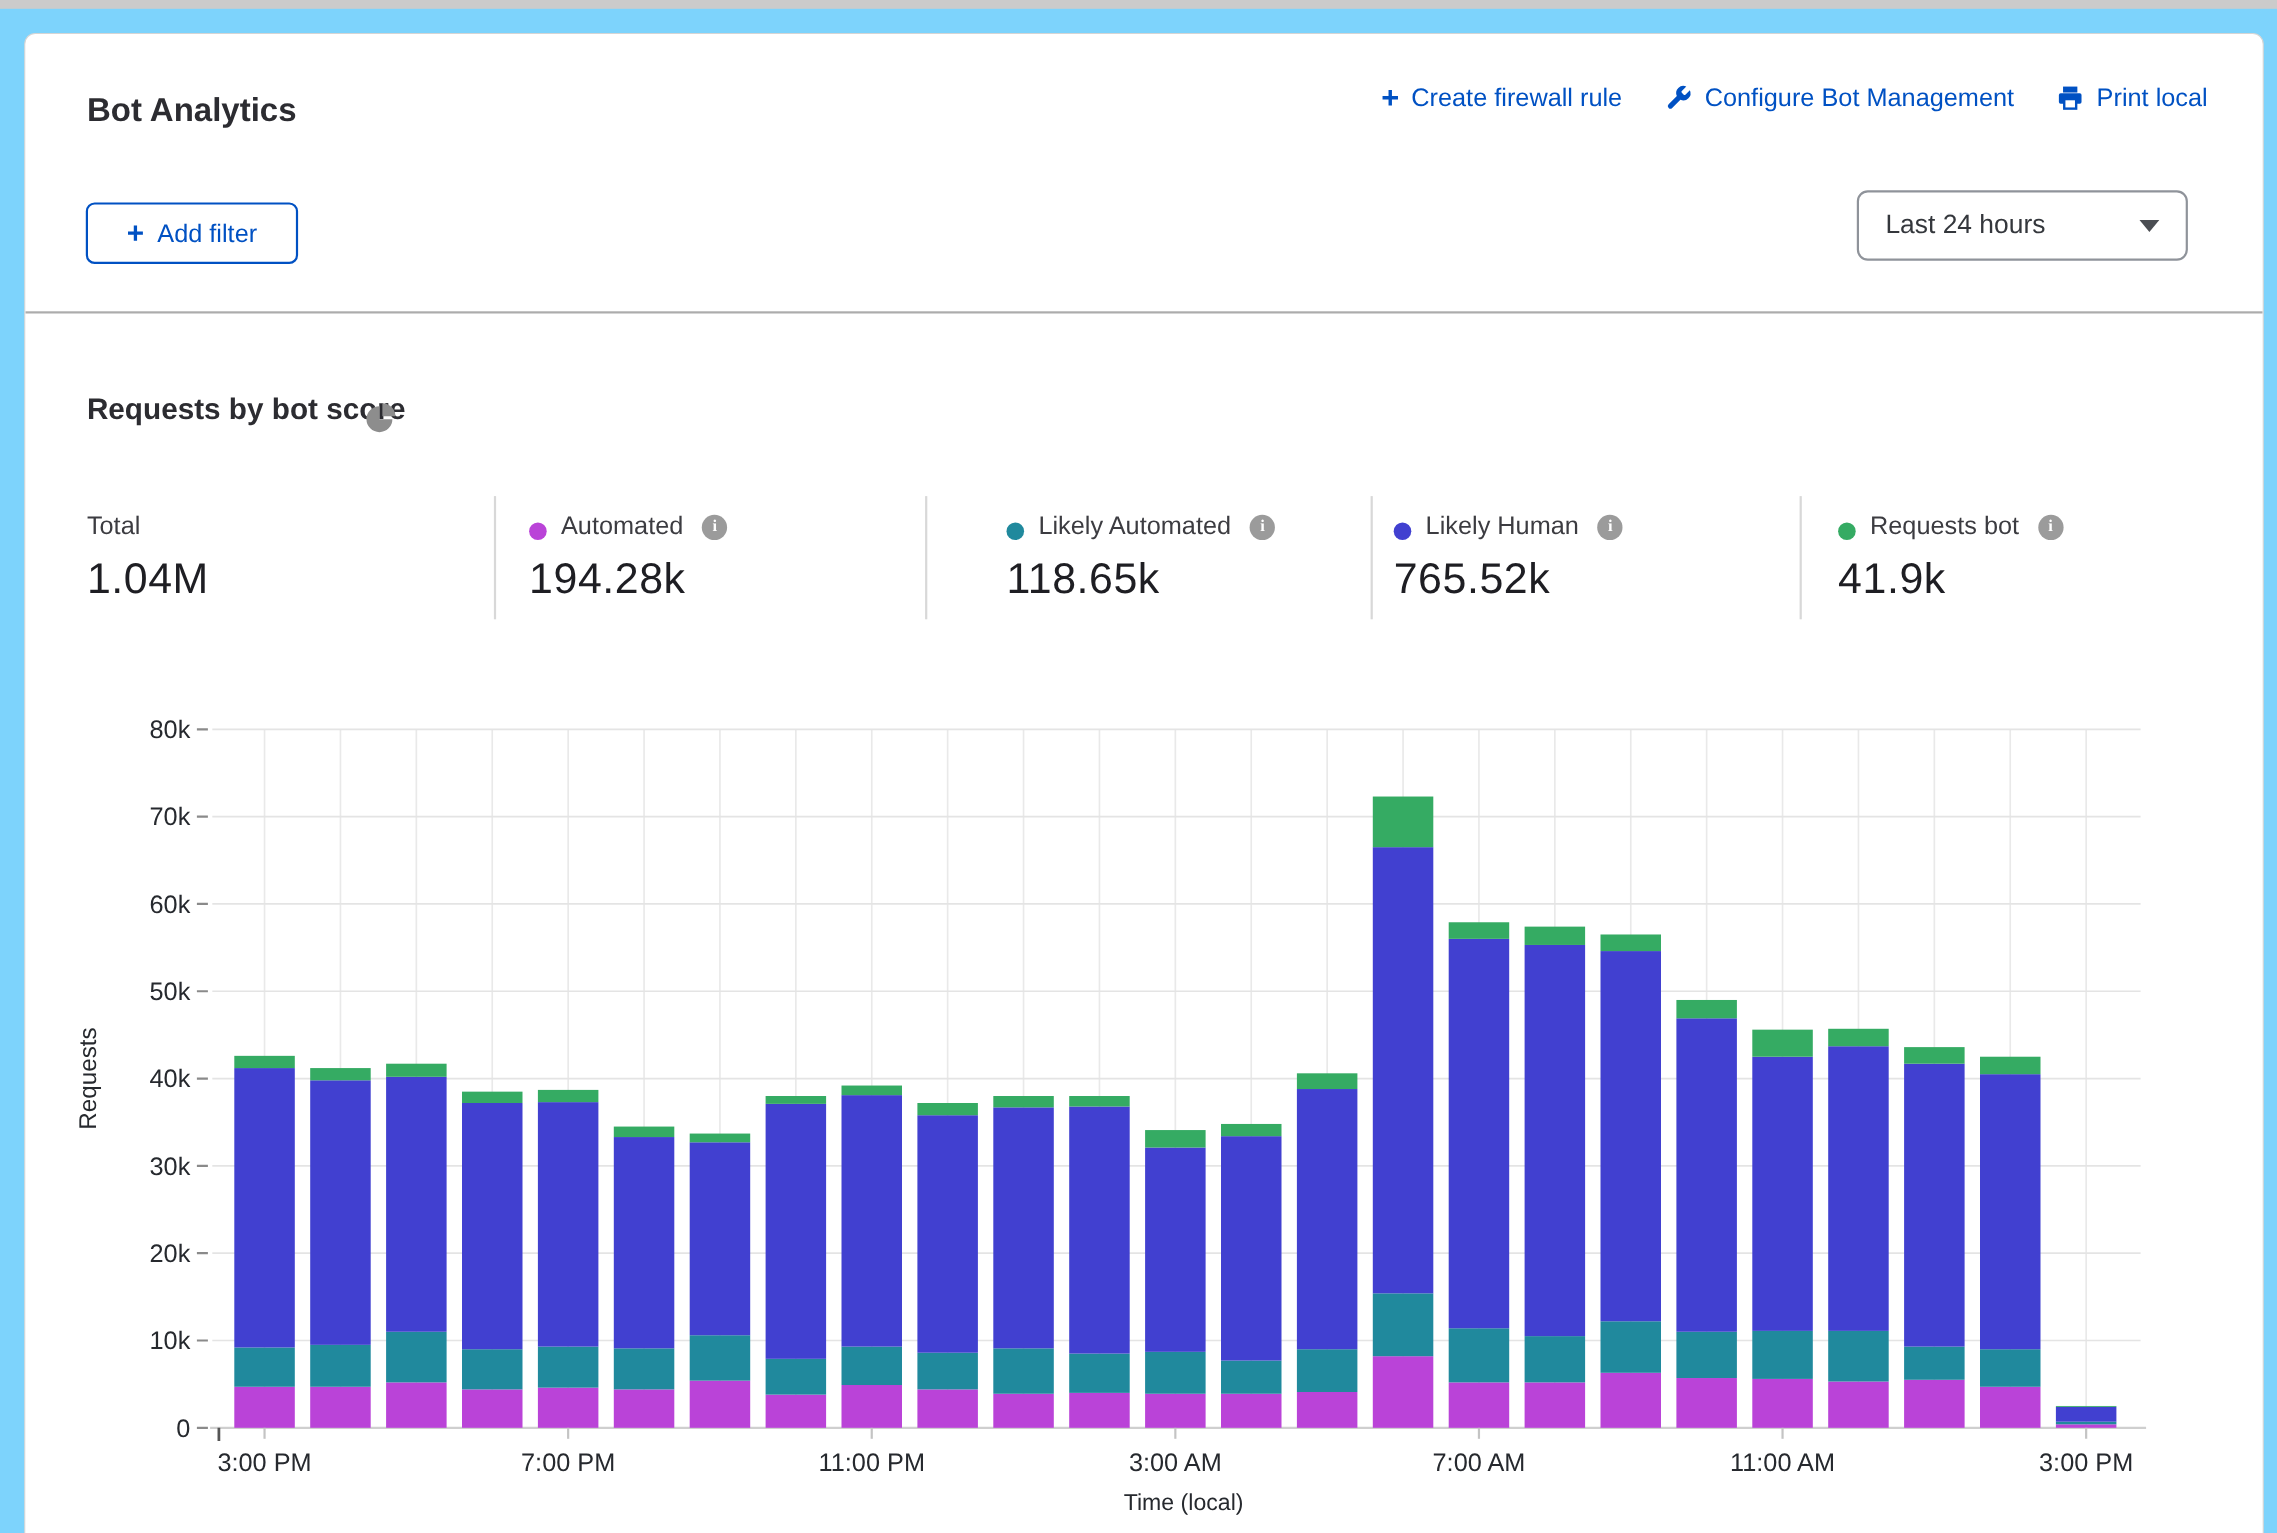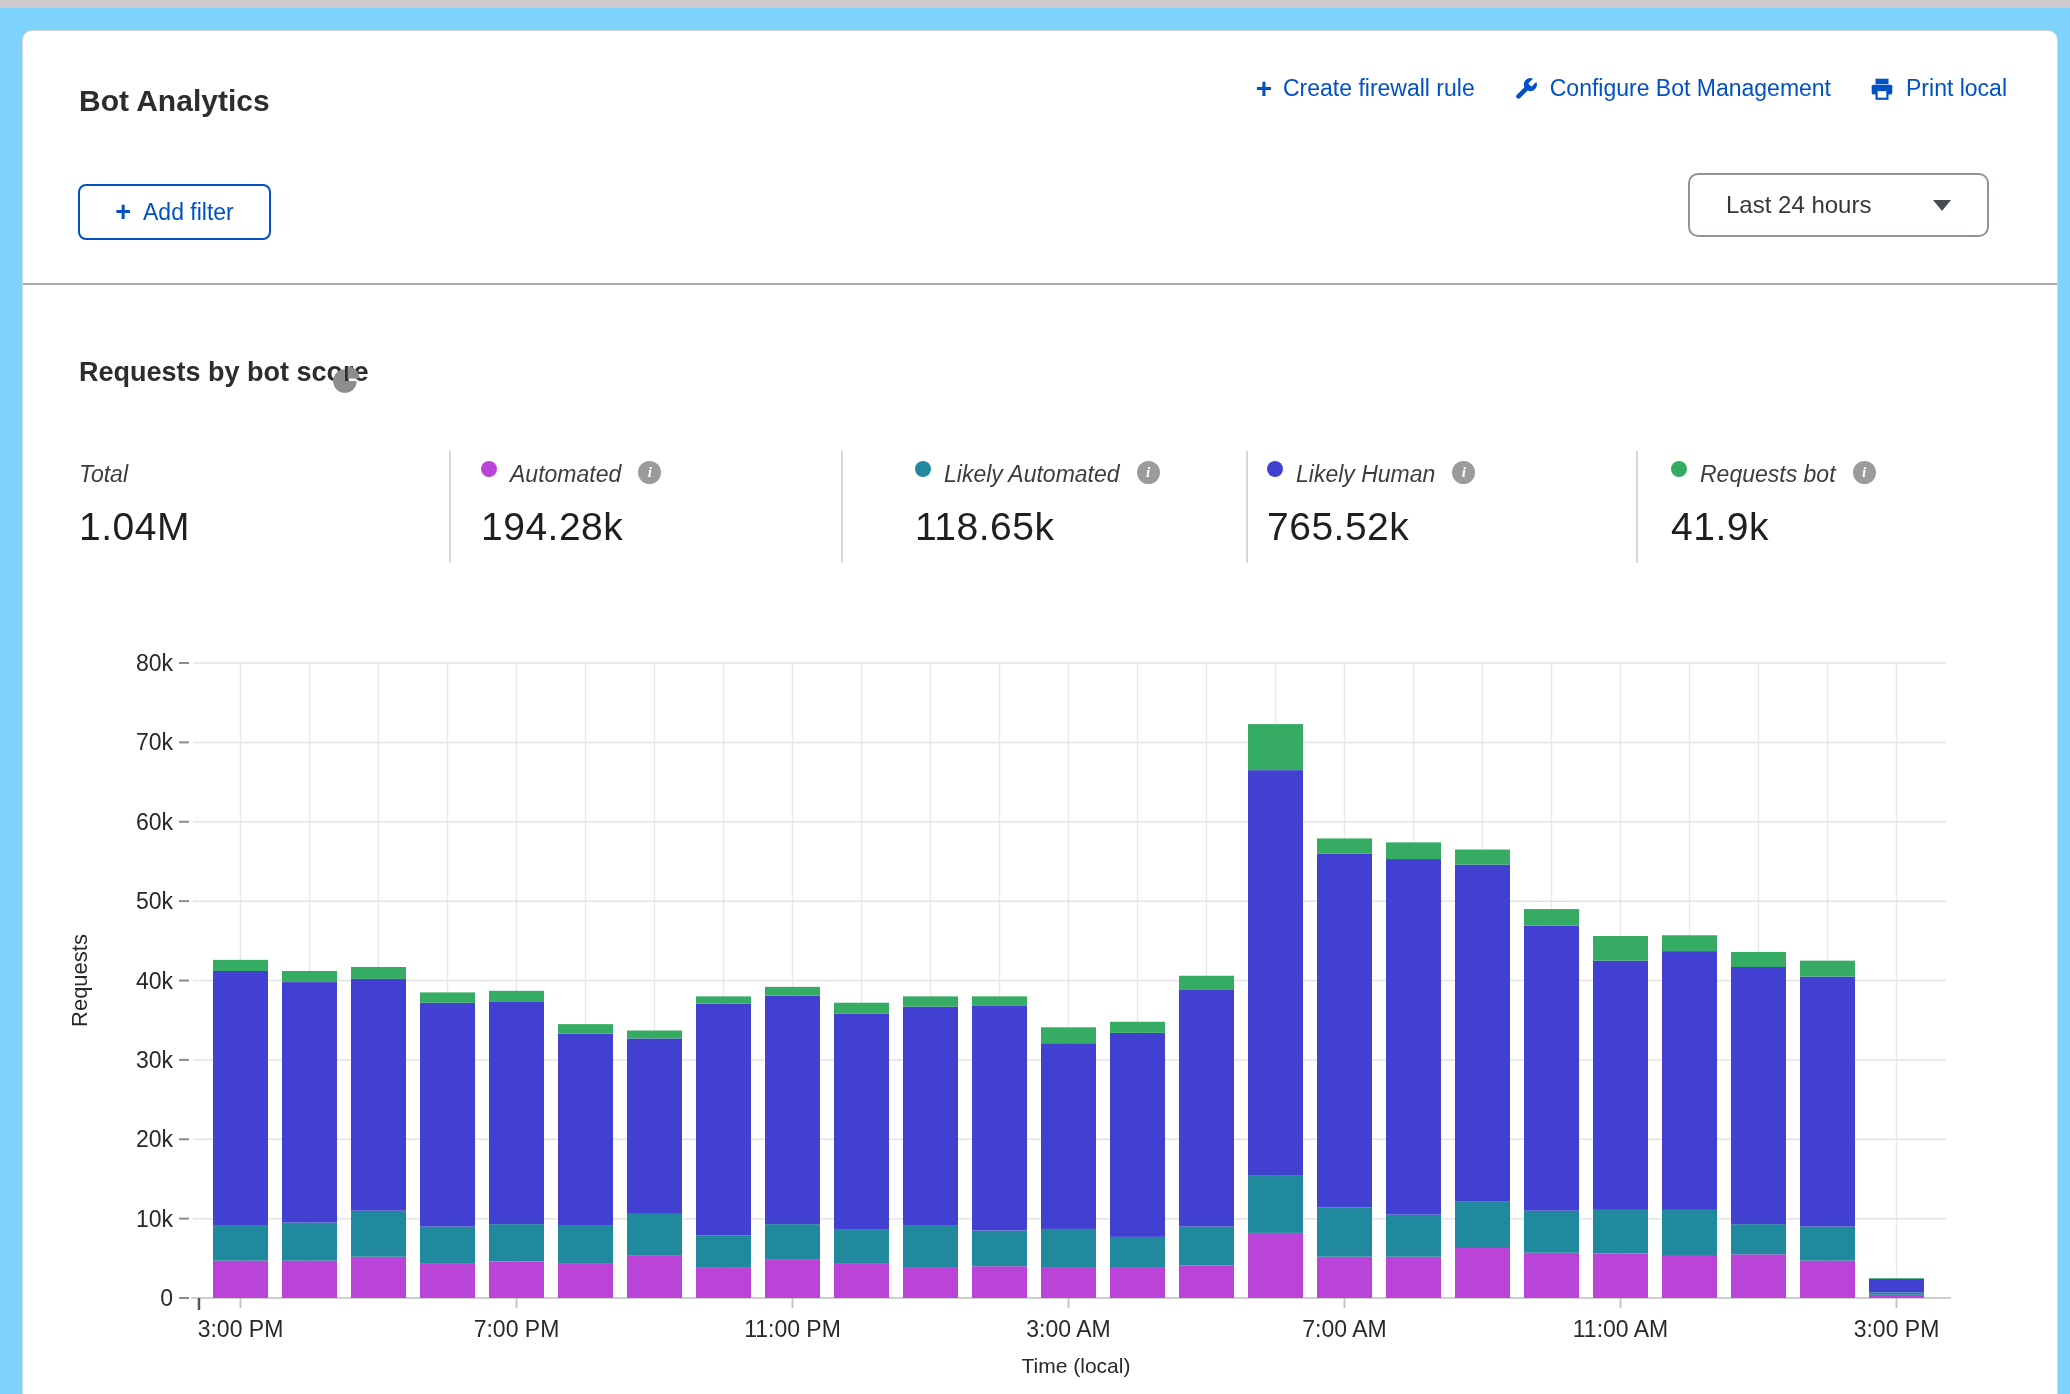--- a/index.html
+++ b/index.html
@@ -18,34 +18,34 @@
   .hlink svg{display:block;}
 
   .add-filter{position:absolute;left:55px;top:153px;width:193px;height:56px;
               border:2px solid #0051c3;border-radius:8px;background:#fff;display:flex;
               align-items:center;justify-content:center;gap:12px;color:#0051c3;
               font-size:23px;cursor:pointer;box-sizing:border-box;}
   .add-filter .plus{font-size:27px;font-weight:700;}
 
   .range-select{position:absolute;left:1665px;top:142px;width:301px;height:64px;
                 border:2px solid #8f939a;border-radius:10px;background:#fff;display:flex;
-                align-items:center;box-sizing:border-box;padding:0 36px;cursor:pointer;}
+                align-items:center;box-sizing:border-box;padding:0 24px;cursor:pointer;}
   .range-select .label{font-size:24px;color:#34373c;flex:1;}
   .caret{width:0;height:0;border-left:9px solid transparent;border-right:9px solid transparent;
          border-top:11px solid #4a4d52;}
 
   .hdr-divider{position:absolute;left:0;top:252px;width:2034px;height:2px;background:#acacac;}
 
   
   .section-title{position:absolute;left:56px;top:326px;font-size:27px;font-weight:700;color:#2c2c31;}
   .pie-icon{position:absolute;left:308px;top:334px;}
 
   
   .stat{position:absolute;top:430px;}
-  .stat .row{display:flex;align-items:flex-start;gap:13px;height:30px;font-style:italic;}
+  .stat .row{display:flex;align-items:flex-end;gap:13px;height:30px;}
   .stat .dot{width:16px;height:16px;border-radius:50%;background:#999;}
   .stat .lbl{font-size:23px;color:#3c3c41;}
   .stat .val{margin-top:14px;font-size:39px;font-weight:400;color:#1e1e23;letter-spacing:.5px;}
   .info-icon{width:23px;height:23px;border-radius:50%;background:#9b9b9b;color:#fff;
              font-size:15px;font-weight:700;display:flex;align-items:center;justify-content:center;
              font-family:"Liberation Serif","DejaVu Serif",serif;margin-left:4px;}
   .stat-divider{position:absolute;top:420px;width:2px;height:112px;background:#d8d8d8;}
 
   
   .chart-wrap{position:absolute;left:0;top:590px;width:2034px;height:788px;}

